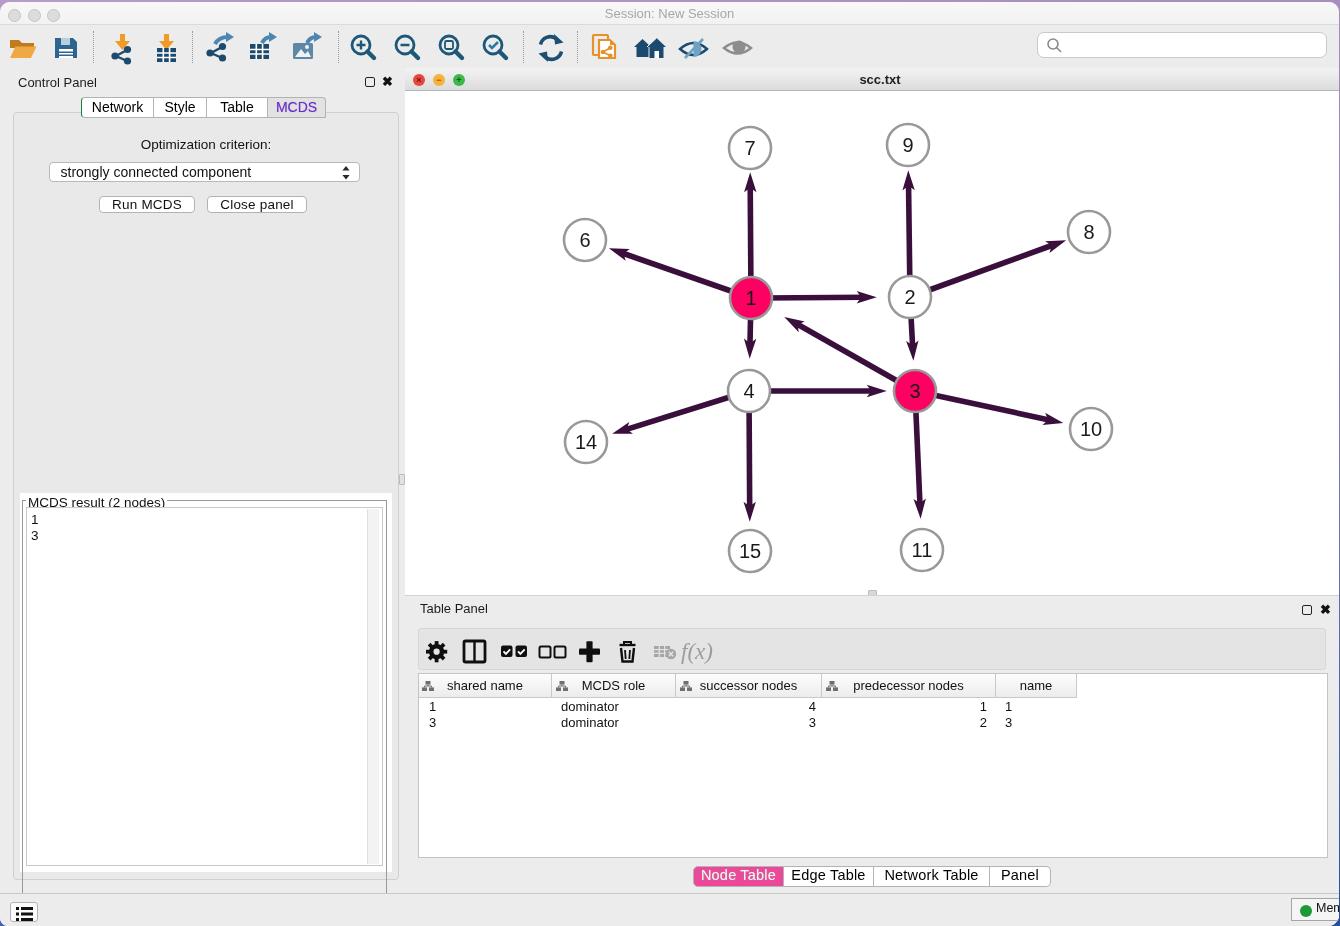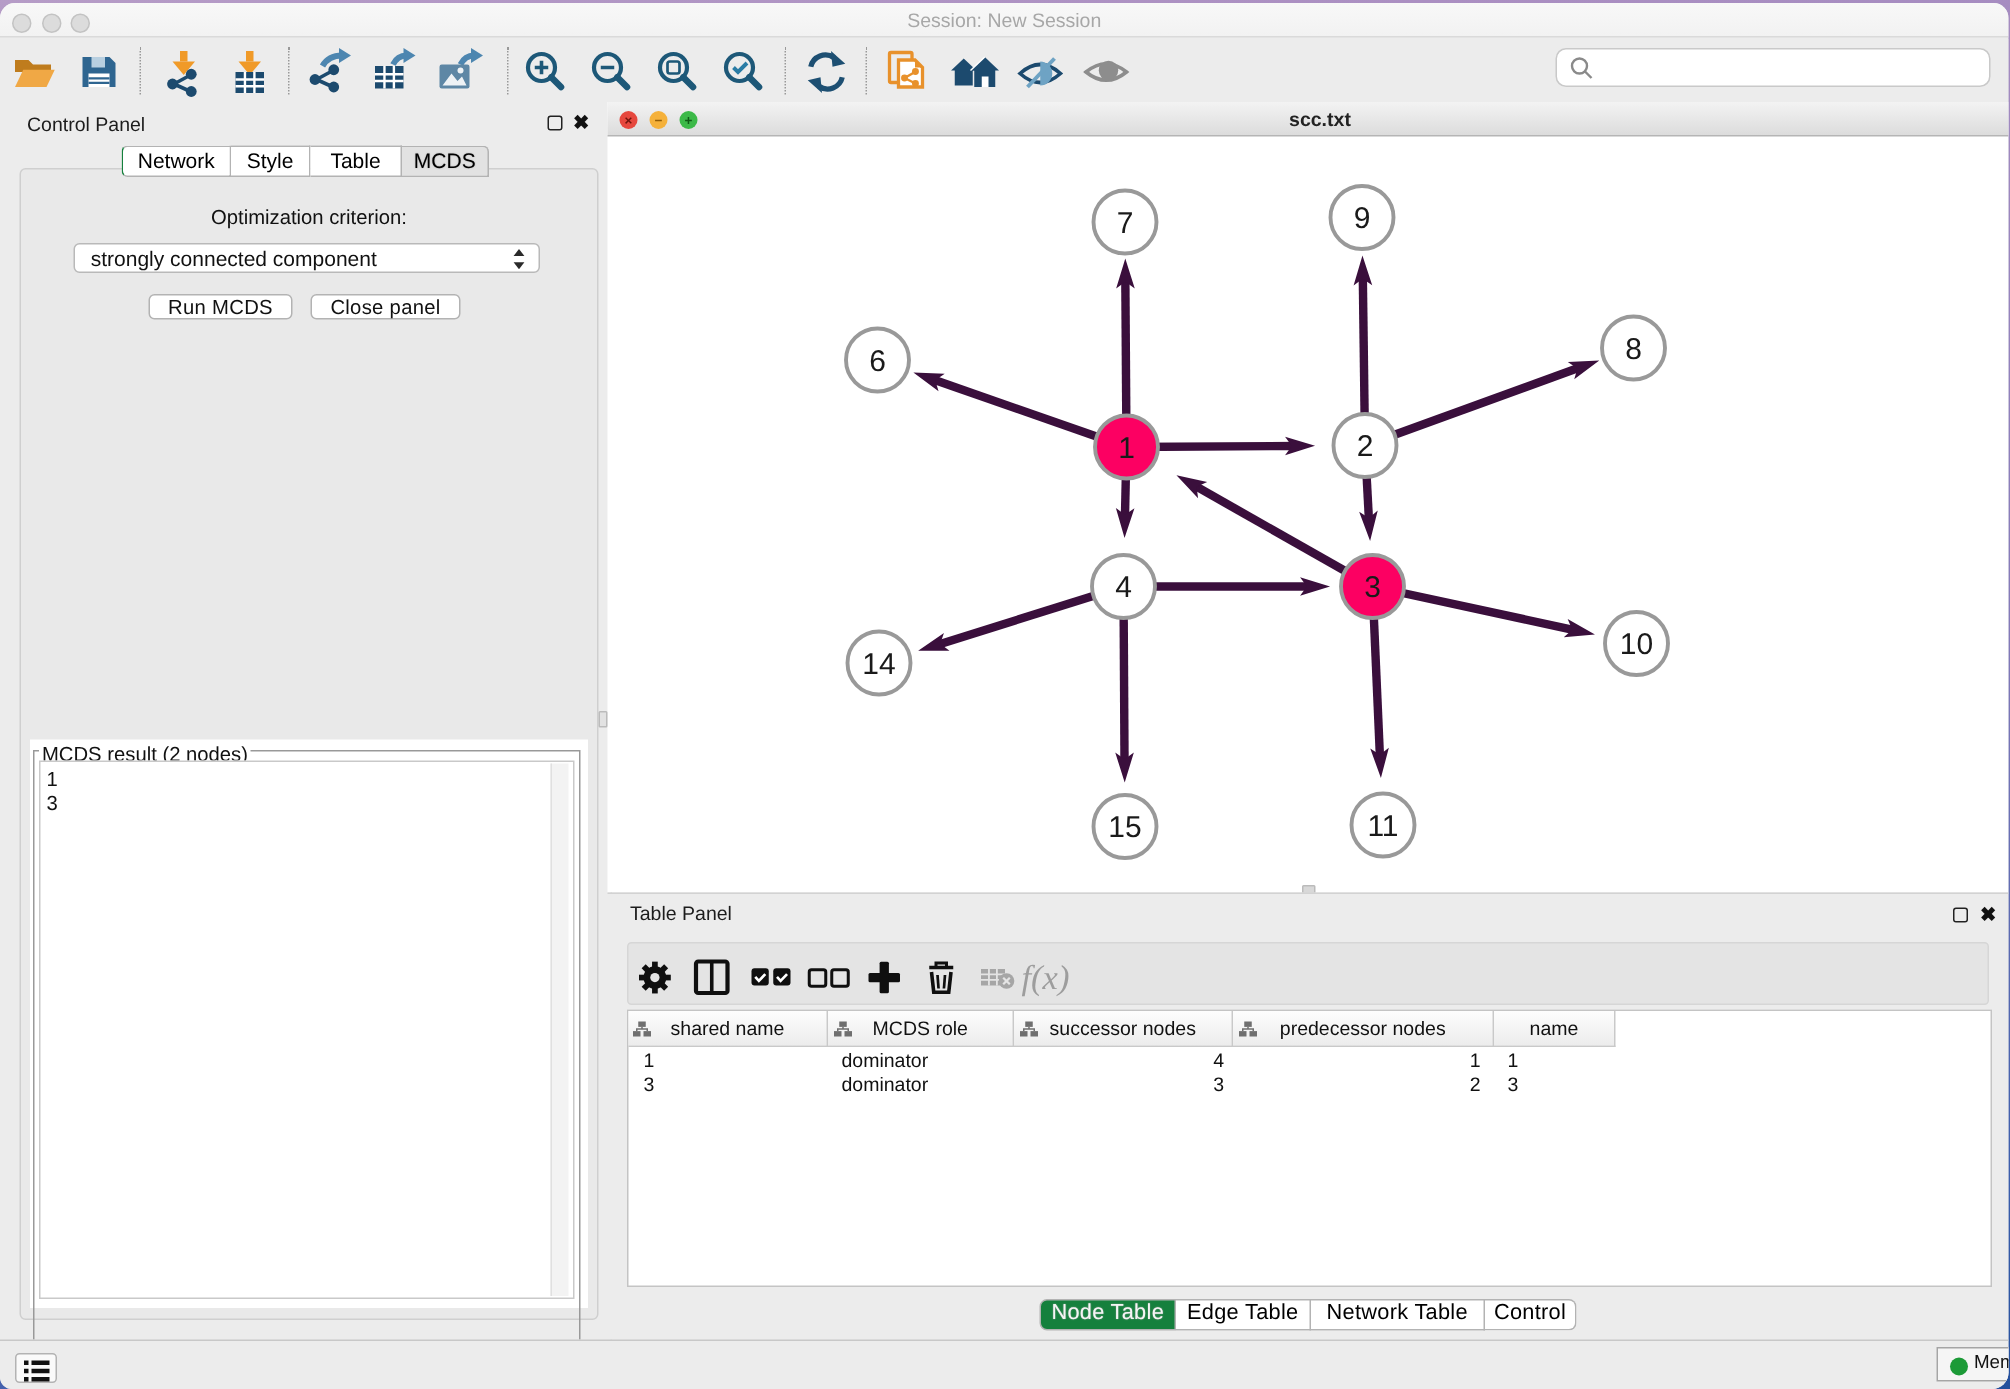--- a/index.html
+++ b/index.html
@@ -24,21 +24,21 @@
 
 .ctrl { position:absolute; left:4px; top:66px; width:404px; height:825px; background:#ececec;
   border-right:1px solid #b6b6b6; }
 .panel-head { position:absolute; top:7px; left:14px; font-size:13px; color:#1c1c1c; }
 .sqicon { position:absolute; width:10px; height:10px; border:1.5px solid #222; border-radius:2px; }
 .xicon { position:absolute; font-size:13px; color:#111; font-weight:bold; }
 .tabs { position:absolute; top:29px; left:77px; height:21px; display:flex; z-index:3; }
 .tab { height:21px; border:1px solid #b3b3b3; border-left:none; background:#fff; color:#000;
   font-size:14px; text-align:center; line-height:19px; }
 .tab.first { border-left:1px solid #15803d; border-radius:4px 0 0 4px; }
-.tab.sel { background:#e2e2e2; color:#000000; text-shadow:0 0 1px #9f9f9f; border-radius:0 4px 0 0;
+.tab.sel { background:#e2e2e2; color:#6d28d9; text-shadow:0 0 1px #9f9f9f; border-radius:0 4px 0 0;
   border-color:#b3b3b3; }
 .inner { position:absolute; left:9px; top:44px; width:386px; height:768px; background:#e9e9e9;
   border:1px solid #cfcfcf; border-radius:4px; }
 .optlab { position:absolute; top:23.5px; left:0; width:100%; text-align:center; font-size:13.5px; color:#111; }
 .dropdown { position:absolute; left:35px; top:49px; width:311px; height:20px; background:#fff;
   border:1px solid #b9b9b9; border-radius:4px; font-size:14px; color:#111; line-height:18px; padding-left:10.5px; }
 .btn { position:absolute; height:17px; background:#fff; border:1px solid #b3b3b3; border-radius:4px;
   font-size:13.5px; color:#111; text-align:center; line-height:15.5px; letter-spacing:0.2px; }
 .whitepanel { position:absolute; left:6px; top:380px; width:372px; height:379px; background:#fff; }
 .fieldset { position:absolute; left:2px; top:7px; width:365px; height:420px;
@@ -71,21 +71,21 @@
   border:1px solid #c4c4c4; }
 .th { position:absolute; top:0; height:24px; background:linear-gradient(#fdfdfd,#ececec);
   border-right:1px solid #c9c9c9; border-bottom:1px solid #c9c9c9; font-size:13px; color:#111;
   text-align:center; line-height:23px; }
 .td { position:absolute; height:16px; font-size:13px; color:#111; }
 .btabs { position:absolute; top:269.5px; left:288px; height:21px; display:flex; }
 .btab { height:21px; border:1px solid #b3b3b3; border-left:none; background:#fff; color:#000;
   font-size:14.5px; text-align:center; line-height:16px; letter-spacing:0.2px; }
 .btab.first { border-left:1px solid #b3b3b3; border-radius:5px 0 0 5px; }
 .btab.last { border-radius:0 5px 5px 0; }
-.btab.sel { background:#15803d; color:#f5f5f5; text-shadow:0 0 1px #aaa; }
+.btab.sel { background:#ec4899; color:#f5f5f5; text-shadow:0 0 1px #aaa; }
 
 .statusbar { position:absolute; left:0; top:891px; width:1339px; height:33px; background:#ececec;
   border-top:1px solid #c8c8c8; }
 .listbtn { position:absolute; left:10px; top:8px; width:28px; height:20px; background:#fafafa;
   border:1px solid #b3b3b3; border-radius:3px; }
 .membtn { position:absolute; left:1255px; top:4px; width:73px; height:23px; background:#f5f5f5;
   border:1px solid #a5a5a5; font-size:12.5px; color:#111;margin-left:36px; }
 .memdot { position:absolute; left:8px; top:5.5px; width:12px; height:12px; border-radius:50%; background:#1c9a37; }
 </style>
 </head>
@@ -428,21 +428,21 @@
       <div class="td" style="left:10px; top:41px;">3</div>
       <div class="td" style="left:142px; top:41px;">dominator</div>
       <div class="td" style="left:257px; top:41px; width:140px; text-align:right;">3</div>
       <div class="td" style="left:403px; top:41px; width:165px; text-align:right;">2</div>
       <div class="td" style="left:586px; top:41px;">3</div>
     </div>
     <div class="btabs">
       <div class="btab sel first" style="width:91px;">Node Table</div>
       <div class="btab" style="width:90px;">Edge Table</div>
       <div class="btab" style="width:116px;">Network Table</div>
-      <div class="btab last" style="width:61px;">Control</div>
+      <div class="btab last" style="width:61px;">Panel</div>
     </div>
   </div>
   <div class="statusbar">
     <div class="listbtn">
       <svg width="26" height="18" style="position:absolute;left:5px;top:2px;">
         <g fill="#111">
           <rect x="0" y="2" width="3" height="3"></rect>
             <rect x="5" y="2" width="12" height="3"></rect>
           <rect x="0" y="7.5" width="3" height="3"></rect>
             <rect x="5" y="7.5" width="12" height="3"></rect>

